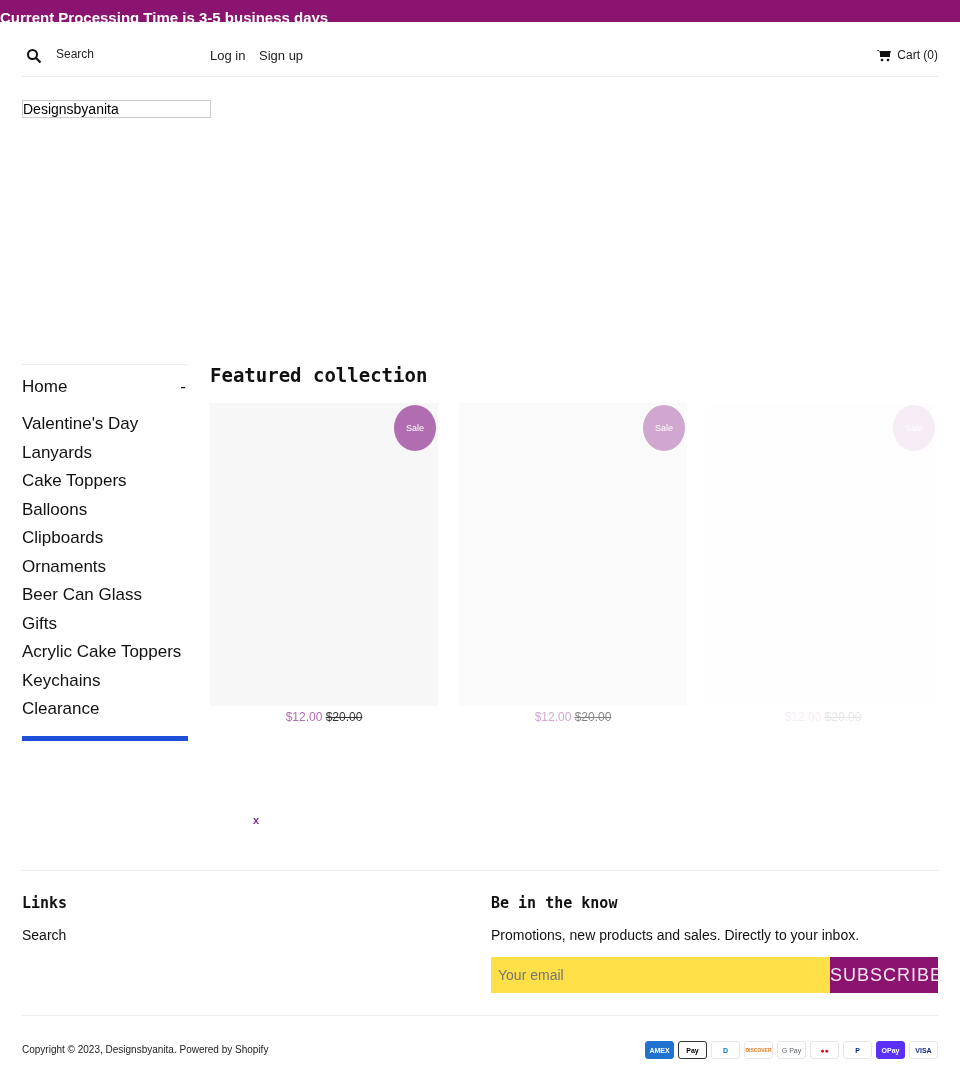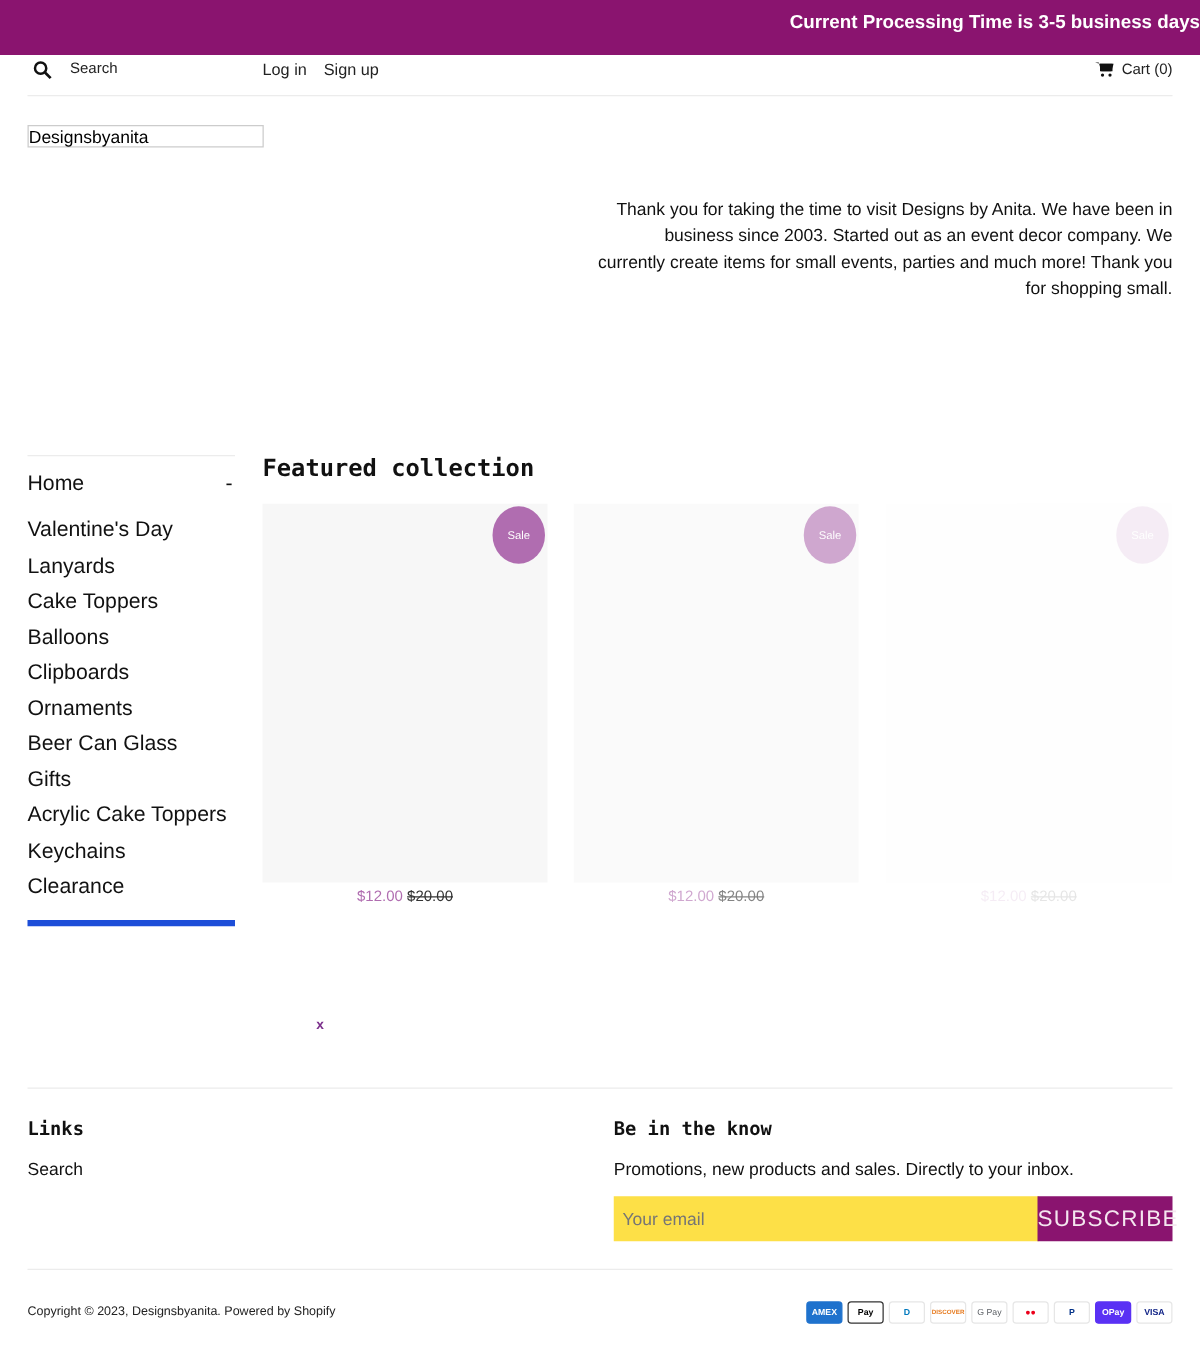--- a/index.html
+++ b/index.html
@@ -1,18 +1,18 @@
 <!DOCTYPE html>
 <html><head>
 <meta charset="utf-8">
 <style>
   * { box-sizing: border-box; margin: 0; padding: 0; }
   html, body { width: 960px; height: 1082px; background: #fff; overflow: hidden; }
   body { font-family: "Liberation Sans", sans-serif; color: #1c1d1d; position: relative; }
-  .announce { position: absolute; left: 0; top: 0; width: 960px; height: 44px; background: #8a146f; color: #fff; font-weight: bold; font-size: 15px; text-align: right; line-height: 36px; }
+  .announce { position: absolute; left: 0; top: 0; width: 960px; height: 22px; background: #8a146f; color: #fff; font-weight: bold; font-size: 15px; text-align: left; line-height: 36px; }
   .topbar { position: absolute; left: 22px; top: 36px; width: 916px; height: 41px; border-bottom: 1px solid #ececec; }
   .search-icon { position: absolute; left: 4px; top: 12px; width: 16px; height: 16px; }
   .search-text { position: absolute; left: 34px; top: 11px; font-size: 12px; color: #222; }
   .login { position: absolute; left: 188px; top: 12px; font-size: 13px; color: #222; }
   .signup { position: absolute; left: 237px; top: 12px; font-size: 13px; color: #222; }
   .cart { position: absolute; right: 0; top: 12px; font-size: 12px; color: #222; display: flex; align-items: center; gap: 6px; }
   .logo-box { position: absolute; left: 22px; top: 100px; width: 189px; height: 18px; border: 1px solid #ccc; font-size: 14px; line-height: 16px; padding-left: 0; color: #000; }
   .intro { position: absolute; left: 478px; top: 157px; width: 460px; text-align: right; font-size: 14px; line-height: 21px; color: #111; }
   .intro p + p { margin-top: 11px; }
   .sidebar { position: absolute; left: 22px; top: 364px; width: 166px; border-top: 1px solid #ececec; border-bottom: 5px solid #1d4ed8; height: 377px; }
@@ -64,21 +64,20 @@
         <circle cx="6" cy="11" r="1.3" fill="#111"></circle>
         <circle cx="12" cy="11" r="1.3" fill="#111"></circle>
       </svg>
     <span>Cart (0)</span>
   </span>
 </div>
 
 <div class="logo-box">Designsbyanita</div>
 
 <div class="intro">
-  <p>Thank you for taking the time to visit Designs by Anita. We have been in business since 2003. Started out as an event decor company. We currently create items for small events, parties and much more! Thank you for shopping small.</p>
 </div>
 
 <div class="sidebar">
   <span class="sb-home">Home</span>
   <span class="sb-minus">-</span>
   <ul class="sb-list">
     <li>Valentine's Day</li>
     <li>Lanyards</li>
     <li>Cake Toppers</li>
     <li>Balloons</li>

